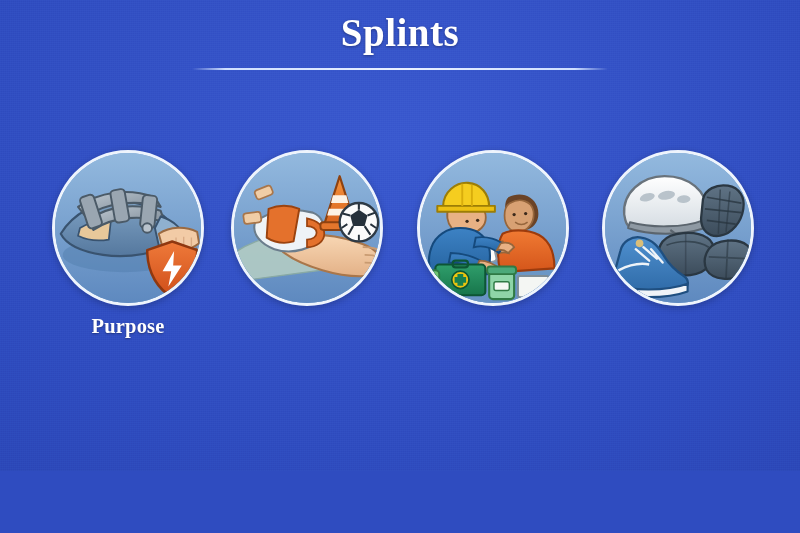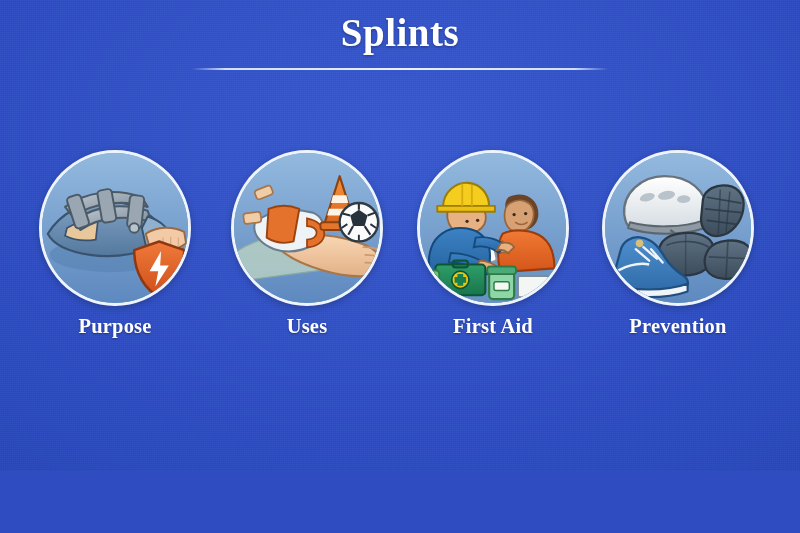--- a/index.html
+++ b/index.html
@@ -63,21 +63,21 @@
     left: 0;
     top: 150px;
     width: 800px;
     height: 210px;
   }
   .card {
     position: absolute;
     top: 0;
     width: 152px;
   }
-  .card.c0 { left: 39px; }
+  .card.c0 { left: 52px; }
   .card.c1 { left: 231px; }
   .card.c2 { left: 417px; }
   .card.c3 { left: 602px; }
 
   .bubble {
     position: relative;
     width: 152px;
     height: 156px;
     border-radius: 50%;
     background:
@@ -217,21 +217,20 @@
 
             <g transform="translate(110,52)">
               <circle cx="20" cy="20" r="20" fill="#fbfbfb" stroke="#2e3a45" stroke-width="2.4"></circle>
               <path d="M20 7 L29 13 L26 24 L14 24 L11 13 Z" fill="#26313b"></path>
               <path d="M20 7 L20 1 M29 13 L37 10 M26 24 L32 33 M14 24 L9 33 M11 13 L3 11" stroke="#26313b" stroke-width="2.2"></path>
               <path d="M2 26 L8 22 M38 26 L32 22 M20 39 L20 33" stroke="#26313b" stroke-width="2"></path>
             </g>
           </svg>
         </div>
       </div>
-      <div class="card-label">Uses</div>
     </div>
 
     <div class="card c2">
       <div class="bubble">
         <div class="bubble-art">
           <svg viewBox="0 0 152 156" xmlns="http://www.w3.org/2000/svg">
             <defs>
               <linearGradient id="g3a" x1="0" y1="0" x2="0" y2="1">
                 <stop offset="0" stop-color="#93b9de"></stop>
                   <stop offset="1" stop-color="#5e89bf"></stop>
@@ -291,21 +290,20 @@
             <g transform="translate(72,118)">
               <rect x="0" y="6" width="26" height="28" rx="4" fill="#8ed5a8" stroke="#2f7a45" stroke-width="2.2"></rect>
               <rect x="-2" y="0" width="30" height="8" rx="3" fill="#4ca97a" stroke="#2f7a45" stroke-width="2"></rect>
               <rect x="5" y="16" width="16" height="9" rx="2" fill="#f4f8f4" stroke="#2f7a45" stroke-width="1.5"></rect>
             </g>
 
             <rect x="102" y="128" width="32" height="22" rx="2" fill="#f4f6f3" stroke="#7d8d98" stroke-width="2"></rect>
           </svg>
         </div>
       </div>
-      <div class="card-label">First Aid</div>
     </div>
 
     <div class="card c3">
       <div class="bubble">
         <div class="bubble-art">
           <svg viewBox="0 0 152 156" xmlns="http://www.w3.org/2000/svg">
             <defs>
               <linearGradient id="g4a" x1="0" y1="0" x2="0" y2="1">
                 <stop offset="0" stop-color="#93b9de"></stop>
                   <stop offset="1" stop-color="#5e89bf"></stop>
@@ -354,17 +352,16 @@
             <g transform="translate(6,86)">
               <path d="M10 16 C12 6 22 0 32 2 C44 4 50 12 56 22 C62 32 70 38 76 42 C82 46 82 54 74 56 L16 58 C6 56 2 48 4 38 Z" fill="url(#shoeg)" stroke="#1f4f80" stroke-width="2.4" stroke-linejoin="round"></path>
               <path d="M2 50 C20 58 58 58 80 50 L80 58 C58 66 20 66 2 58 Z" fill="#f0f4f8" stroke="#1f4f80" stroke-width="2.2" stroke-linejoin="round"></path>
               <path d="M26 14 L40 26 M34 12 L48 24 M42 14 L54 28" stroke="#eef3f8" stroke-width="2.4" stroke-linecap="round"></path>
               <path d="M8 36 C20 30 30 28 40 30" fill="none" stroke="#eef3f8" stroke-width="2.6"></path>
               <circle cx="30" cy="8" r="4" fill="#f3c76a" opacity=".85"></circle>
             </g>
           </svg>
         </div>
       </div>
-      <div class="card-label">Prevention</div>
     </div>
 
   </div>
 </div>
 
 </body></html>

